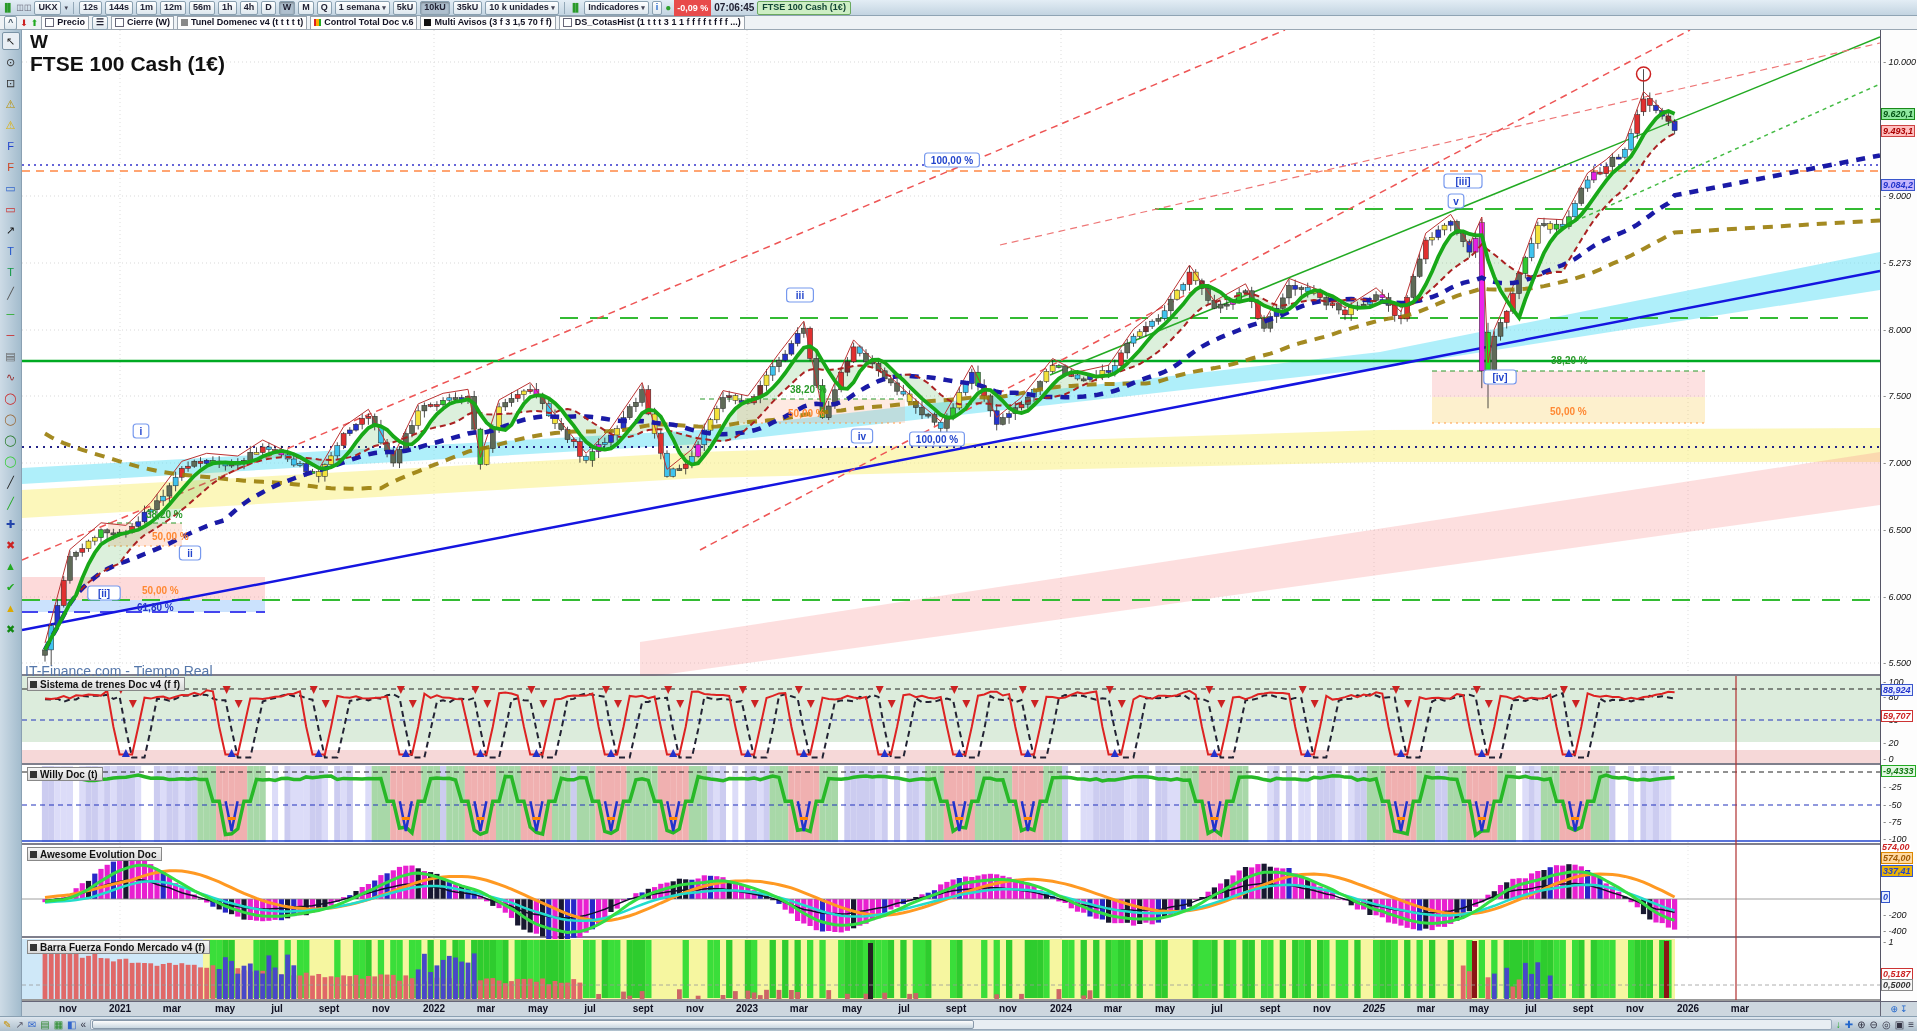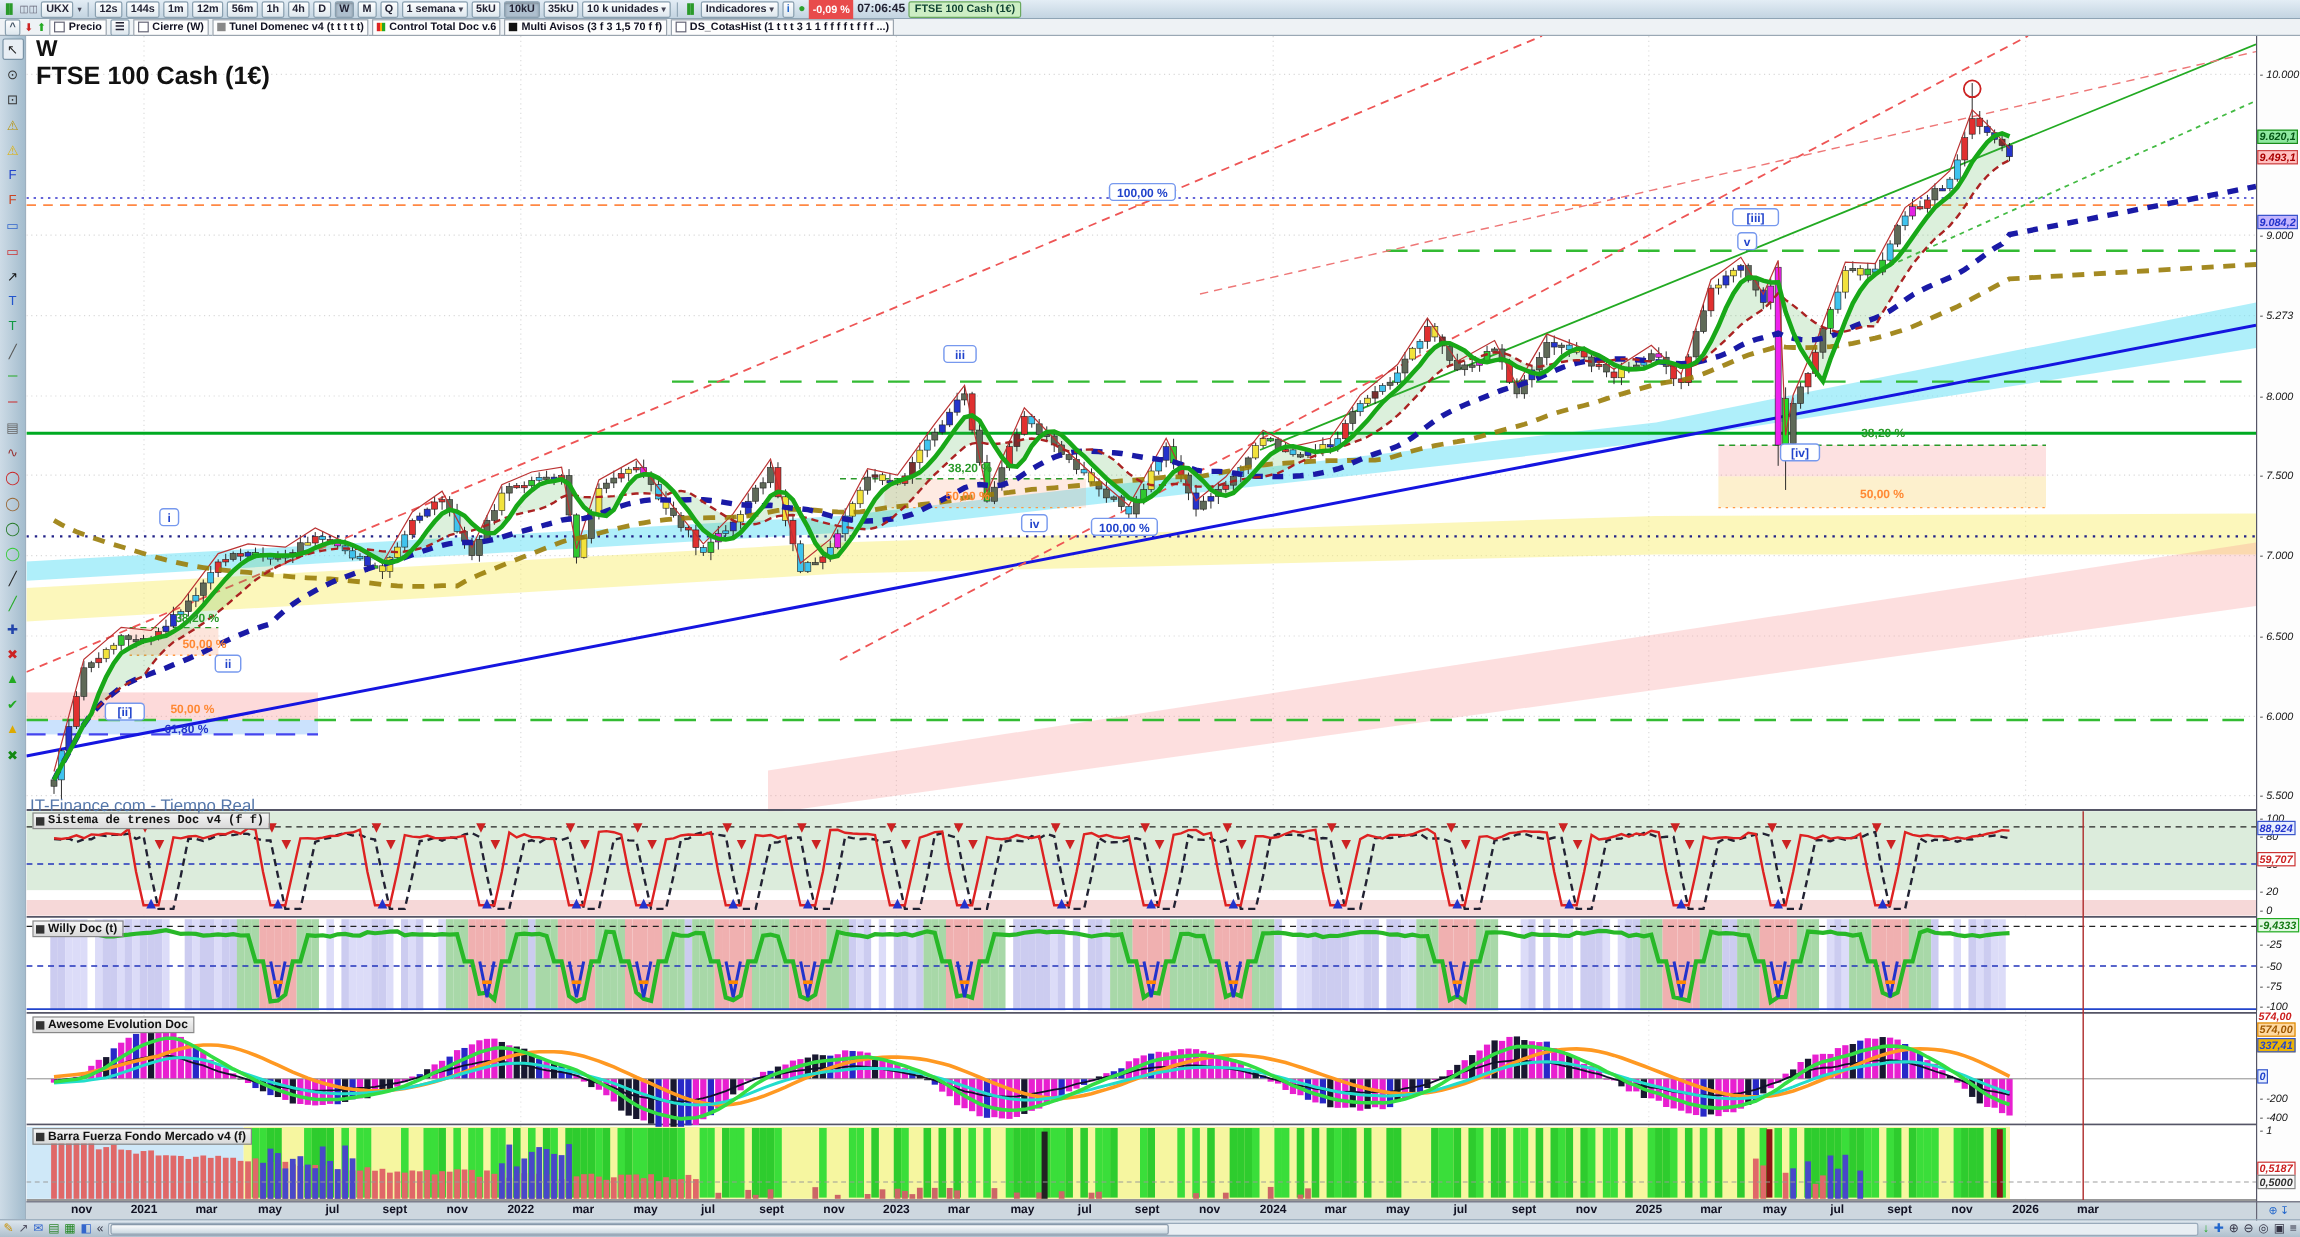--- a/index.html
+++ b/index.html
@@ -1686,21 +1686,21 @@
           <rect x="1529.2" y="973.9" width="4.8" height="25.1" fill="#4848c8"></rect>
           <rect x="1535.4" y="962.3" width="4.8" height="36.7" fill="#4848c8"></rect>
           <rect x="1547.8" y="975.5" width="4.8" height="23.5" fill="#4848c8"></rect>
           <rect x="868.0" y="943.0" width="5.0" height="56.0" fill="#222222"></rect>
           <rect x="1472.0" y="941.0" width="5.0" height="57.0" fill="#8b1515"></rect>
           <rect x="1664.0" y="941.0" width="5.0" height="57.0" fill="#8b1515"></rect>
           <line x1="22.0" y1="985.0" x2="1880.0" y2="985.0" stroke="#999" stroke-width="0.8" stroke-dasharray="4 3"></line>
           <line x1="1736.0" y1="676.0" x2="1736.0" y2="1000.0" stroke="#b03030" stroke-width="1.2"></line>
         </svg>
       </div>
-  <div class="phead" style="left: 5px; top: 647px; font-family: Liberation Mono, monospace;">
+  <div class="phead" style="left: 5px; top: 647px;">
         <span class="sq" style="background:#333"></span>
         <span>Sistema de trenes Doc v4 (f f)</span>
       </div>
       <div class="phead" style="left: 5px; top: 737px;">
         <span class="sq" style="background:#333"></span>
         <span>Willy Doc (t)</span>
       </div>
       <div class="phead" style="left: 5px; top: 817px;">
         <span class="sq" style="background:#333"></span>
         <span>Awesome Evolution Doc</span>
@@ -1764,21 +1764,21 @@
       <div class="tlab" style="left: 830px;">may</div>
       <div class="tlab" style="left: 882px;">jul</div>
       <div class="tlab" style="left: 934px;">sept</div>
       <div class="tlab" style="left: 986px;">nov</div>
       <div class="tlab" style="left: 1039px;">2024</div>
       <div class="tlab" style="left: 1091px;">mar</div>
       <div class="tlab" style="left: 1143px;">may</div>
       <div class="tlab" style="left: 1195px;">jul</div>
       <div class="tlab" style="left: 1248px;">sept</div>
       <div class="tlab" style="left: 1300px;">nov</div>
-      <div class="tlab" style="left: 1352px;">2025</div>
+      <div class="tlab" style="left: 1352px; font-style: italic;">2025</div>
       <div class="tlab" style="left: 1404px;">mar</div>
       <div class="tlab" style="left: 1457px;">may</div>
       <div class="tlab" style="left: 1509px;">jul</div>
       <div class="tlab" style="left: 1561px;">sept</div>
       <div class="tlab" style="left: 1613px;">nov</div>
       <div class="tlab" style="left: 1666px; text-align: center;">2026</div>
       <div class="tlab" style="left: 1718px;">mar</div>
     </div>
   <div id="axcorner">
       <span style="color: rgb(34, 102, 204);">⊕</span>

